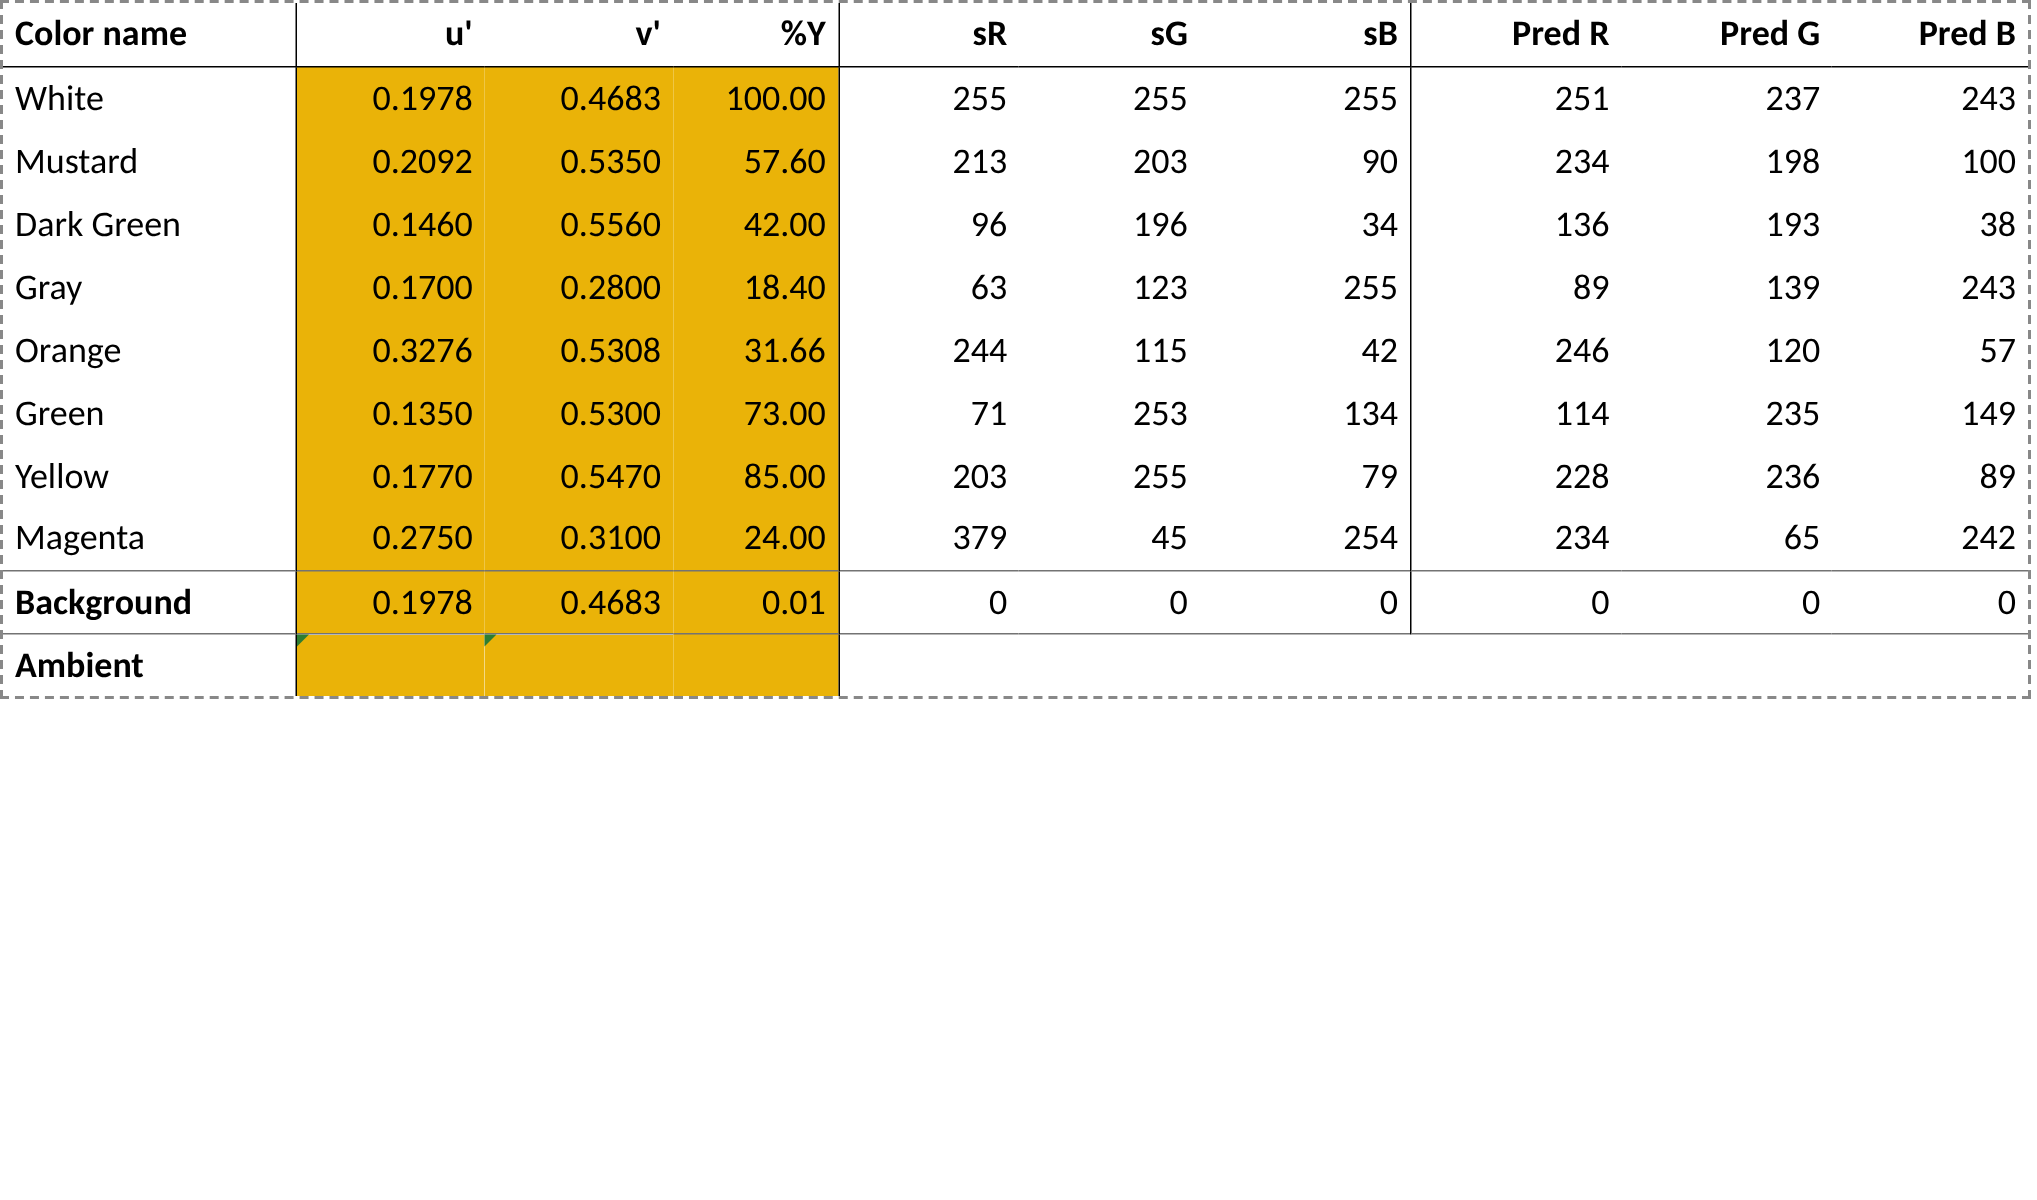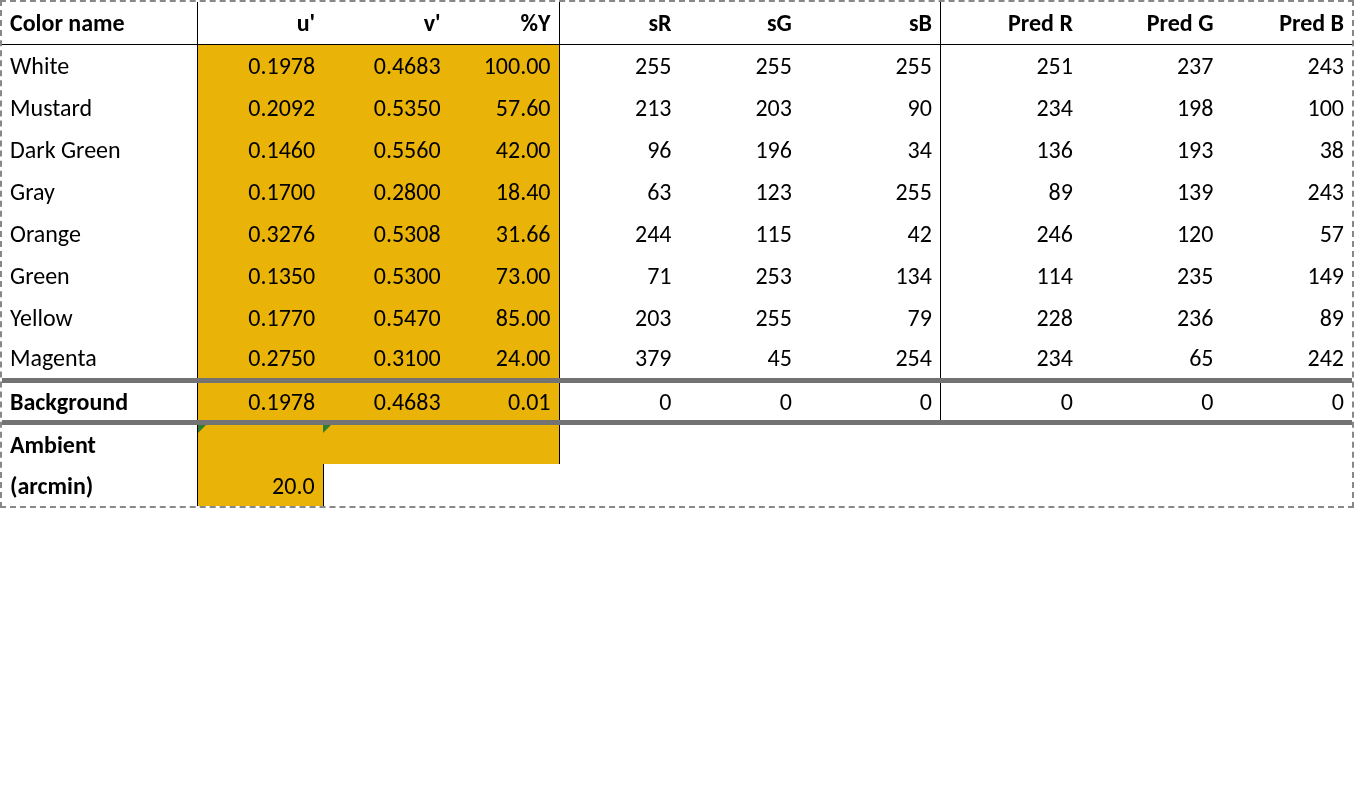--- a/index.html
+++ b/index.html
@@ -38,21 +38,21 @@
     background: #eab308;
   }
   .bold {
     font-weight: bold;
   }
   
   .col-sep-right {
     border-right: 1px solid #000;
   }
   .row-sep-top td, .row-sep-top th {
-    border-top: 5px solid #737373;
+    border-top: 1px solid #737373;
   }
   .hdr-sep td, .hdr-sep th {
     border-bottom: 1px solid #000;
   }
   
   .tri {
     position: relative;
   }
   .tri::before {
     content: "";
@@ -221,27 +221,15 @@
       <td class="green tri"></td>
       <td class="green tri"></td>
       <td class="green col-sep-right"></td>
       <td></td>
       <td></td>
       <td></td>
       <td></td>
       <td></td>
       <td></td>
     </tr>
-    <tr>
-      <td class="bold col-sep-right">(arcmin)</td>
-      <td class="num green col-sep-right">20.0</td>
-      <td></td>
-      <td></td>
-      <td></td>
-      <td></td>
-      <td></td>
-      <td></td>
-      <td></td>
-      <td></td>
-    </tr>
   </tbody>
 </table>
 </div>
 
 </body></html>

